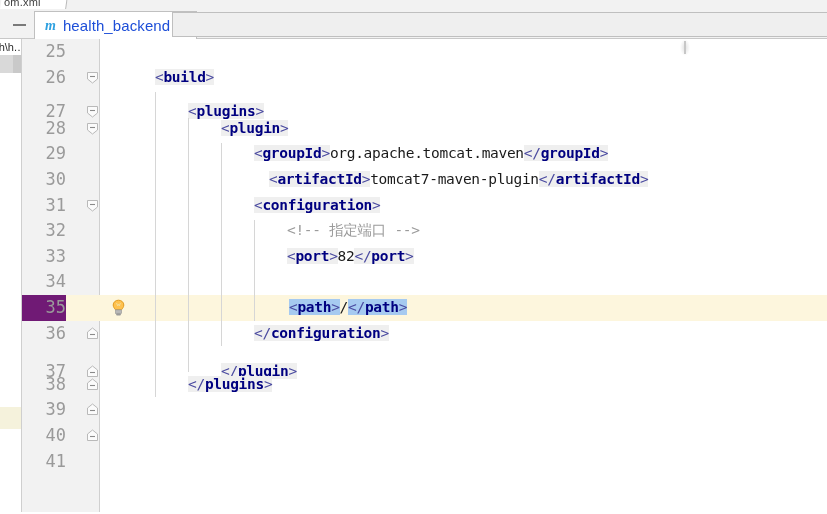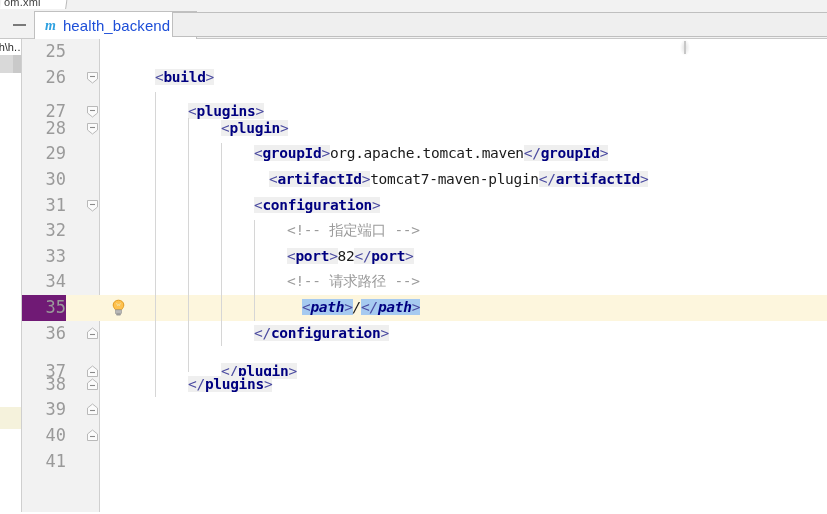--- a/index.html
+++ b/index.html
@@ -368,31 +368,30 @@
         <div class="line" style="top: 179.2px;">
           <div class="lineno">32</div>
           <div class="code" style="left: 265px;"><span class="cmt">&lt;!-- 指定端口 --&gt;</span></div>
         </div>
         <div class="line" style="top: 204.8px;">
           <div class="lineno">33</div>
           <div class="code" style="left: 265px;"><span class="brk">&lt;</span><span class="tagname">port</span><span class="brk">&gt;</span><span class="txt">82</span><span class="brk">&lt;/</span><span class="tagname">port</span><span class="brk">&gt;</span></div>
         </div>
         <div class="line" style="top: 230.4px;">
           <div class="lineno">34</div>
-          <div class="code" style="left: 265px;"><span class="cmt">&lt;!-- 请求路径 --&gt;</span></div>
         </div>
         <div class="line current" style="top: 256px;">
           <div class="lineno">35</div>
           <div class="bulb"><svg width="17" height="18" viewBox="0 0 17 18">
               <path d="M8.5 1.2 C5.3 1.2 3.2 3.4 3.2 6.0 C3.2 8.0 4.5 9.4 5.3 10.6 L11.7 10.6 C12.5 9.4 13.8 8.0 13.8 6.0 C13.8 3.4 11.7 1.2 8.5 1.2 Z" fill="#ffc14d" stroke="#e09b1f" stroke-width="1"></path>
               <rect x="5.6" y="10.9" width="5.8" height="3.4" fill="#b9b9b9" stroke="#9a9a9a" stroke-width=".7"></rect>
               <rect x="6.1" y="14.3" width="4.8" height="2.2" rx="1" fill="#9a9a9a"></rect>
               <path d="M6.7 4.4 l1 2.4 l.8 -1.6 l.8 1.6 l1 -2.4" fill="none" stroke="#f0e0a0" stroke-width=".9" stroke-linecap="round"></path>
             </svg></div>
-          <div class="code" style="left: 280px; font-style: italic;"><span class="brk sel">&lt;</span><span class="tagname sel">path</span><span class="brk sel">&gt;</span><span class="txt">/</span><span class="brk sel">&lt;/</span><span class="tagname sel">path</span><span class="brk sel">&gt;</span></div>
+          <div class="code" style="left: 267px;"><span class="brk sel">&lt;</span><span class="tagname sel">path</span><span class="brk sel">&gt;</span><span class="txt">/</span><span class="brk sel">&lt;/</span><span class="tagname sel">path</span><span class="brk sel">&gt;</span></div>
         </div>
         <div class="line" style="top: 281.6px;">
           <div class="lineno">36</div>
           <div class="foldmark">
             <svg width="13" height="13" viewBox="0 0 13 13">
               <path d="M6.5 1 l5 4 v6.5 h-10 v-6.5 z" fill="#fbfbfb" stroke="#b9b9b9" stroke-width="1"></path>
               <path d="M4 7.5 h5" stroke="#8a8a8a" stroke-width="1.1"></path>
             </svg>
           </div>
           <div class="code" style="left: 232px;"><span class="brk">&lt;/</span><span class="tagname">configuration</span><span class="brk">&gt;</span></div>

